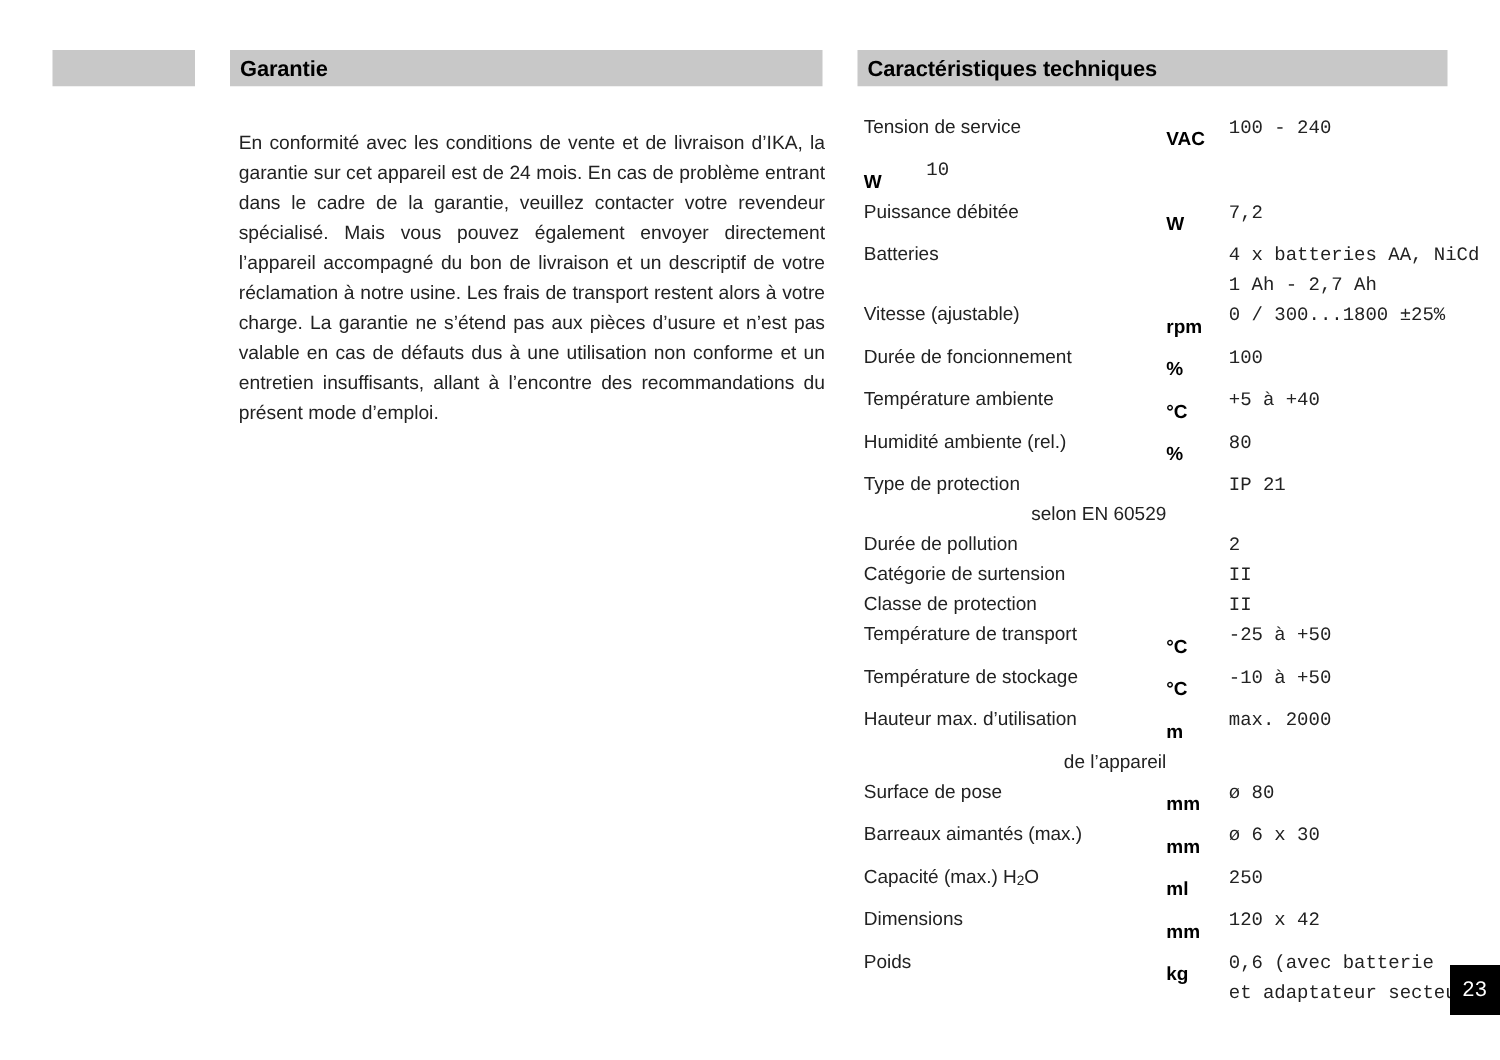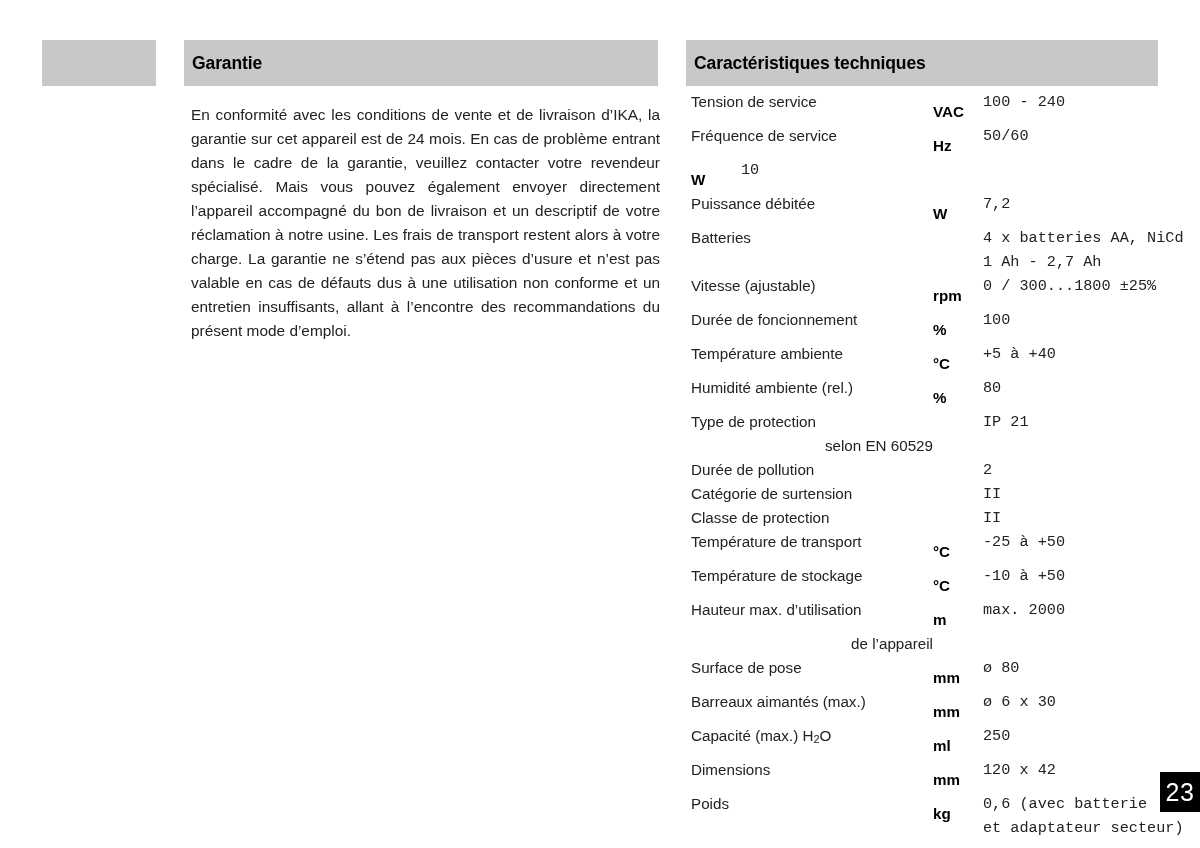--- a/index.html
+++ b/index.html
@@ -13,21 +13,21 @@
     position: relative;
     font-family: "Liberation Sans", sans-serif;
     color: #1a1a1a;
     overflow: hidden;
   }
 
   
   .header-band {
     position: absolute;
     top: 40px;
-    height: 46px;
+    height: 29px;
   }
   .band-stub {
     left: 42px;
     width: 114px;
     background: #c8c8c8;
   }
   .band-left {
     left: 184px;
     width: 474px;
     background: #c8c8c8;
@@ -112,21 +112,21 @@
 
   
   .page-badge {
     position: absolute;
     left: 1160px;
     top: 772px;
     width: 40px;
     height: 40px;
     background: #000000;
     color: #ffffff;
-    font-size: 25px;
+    font-size: 17px;
     display: flex;
     align-items: center;
     justify-content: center;
     letter-spacing: 0.5px;
   }
 </style>
 </head>
 <body>
 
 <div class="header-band band-stub"></div>
@@ -143,27 +143,20 @@
 
 <div class="spec-table" id="spec-table">
     <div class="spec-row">
       <div class="spec-label">Tension de service</div>
       <div class="spec-unit">VAC</div>
       <div class="spec-value">
         <span class="vline">100 - 240</span>
       </div>
     </div>
     <div class="spec-row">
-      <div class="spec-label">Fréquence de service</div>
-      <div class="spec-unit">Hz</div>
-      <div class="spec-value">
-        <span class="vline">50/60</span>
-      </div>
-    </div>
-    <div class="spec-row">
       <div class="spec-unit">W</div>
       <div class="spec-value">
         <span class="vline">10</span>
       </div>
     </div>
     <div class="spec-row">
       <div class="spec-label">Puissance débitée</div>
       <div class="spec-unit">W</div>
       <div class="spec-value">
         <span class="vline">7,2</span>

